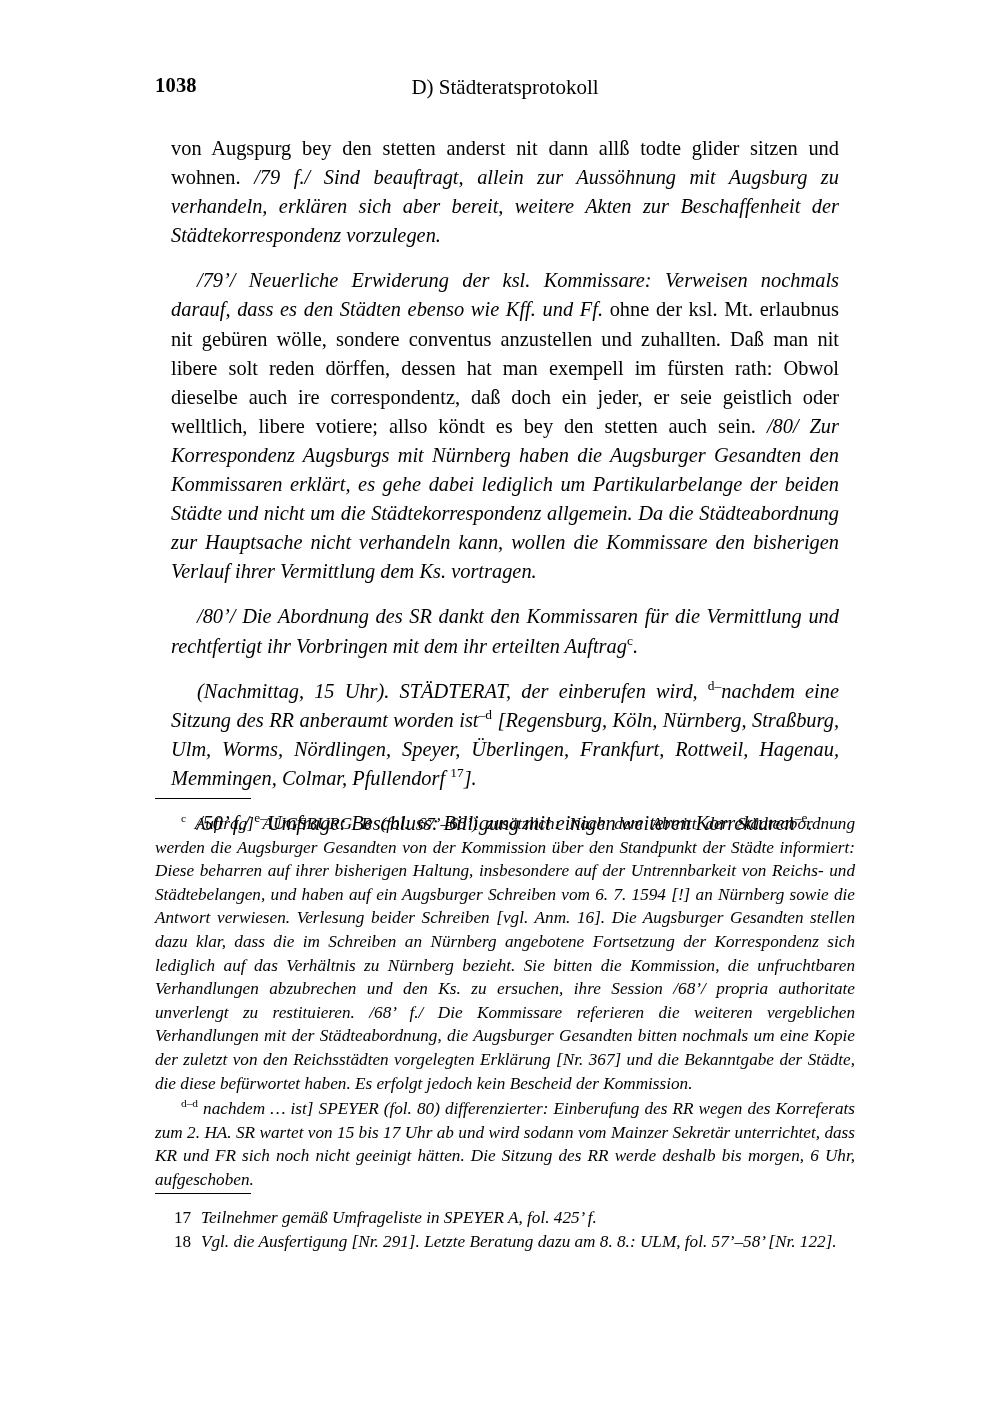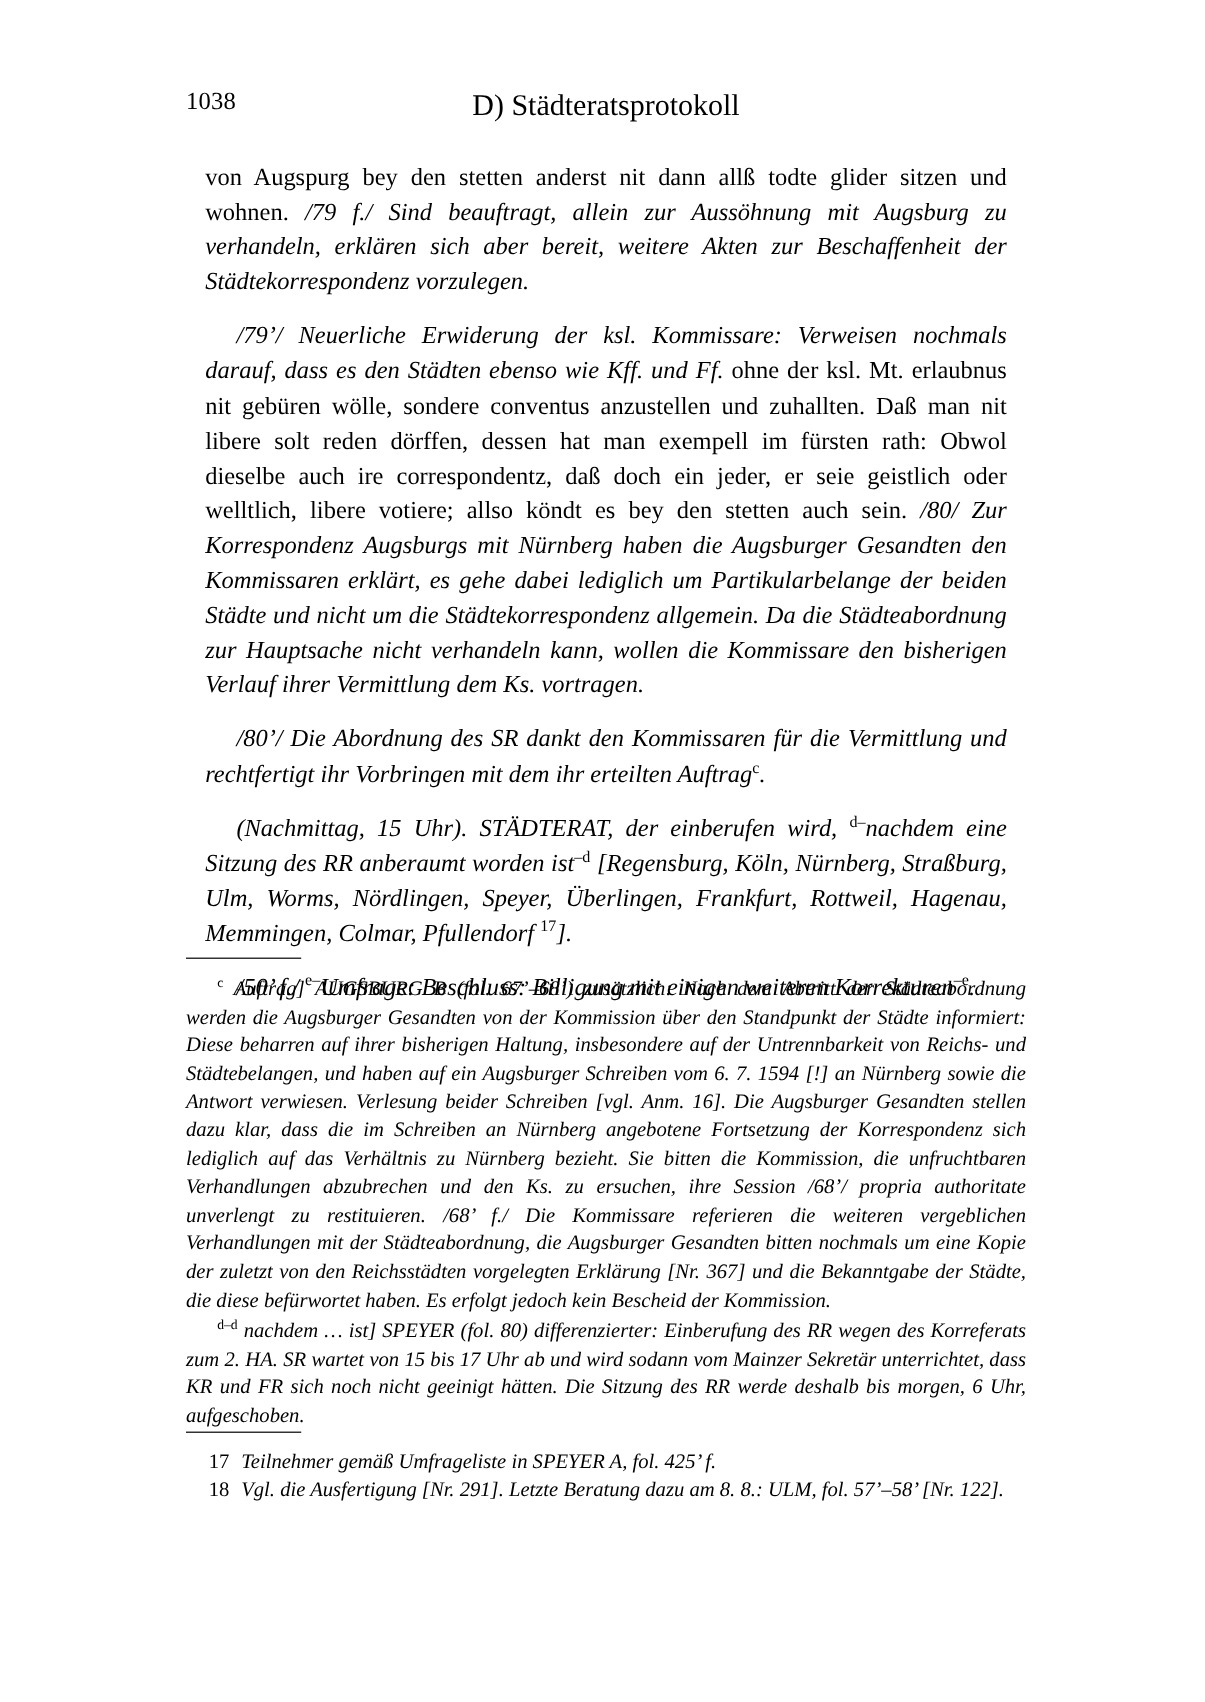--- a/index.html
+++ b/index.html
@@ -27,28 +27,29 @@
     left: 155px;
     width: 700px;
     height: 24px;
   }
   .folio {
     position: absolute;
     left: 0;
     top: 0;
     font-size: 20.5px;
     letter-spacing: 0.2px;
+    font-weight: bold;
   }
   .running-title {
     position: absolute;
     left: 0;
     top: 1px;
     width: 700px;
     text-align: center;
-    font-size: 25px;
+    font-size: 21px;
   }
   .body {
     position: absolute;
     top: 118px;
     left: 155px;
     width: 700px;
   }
   .para {
     font-size: 20.4px;
     line-height: 29.1px;

